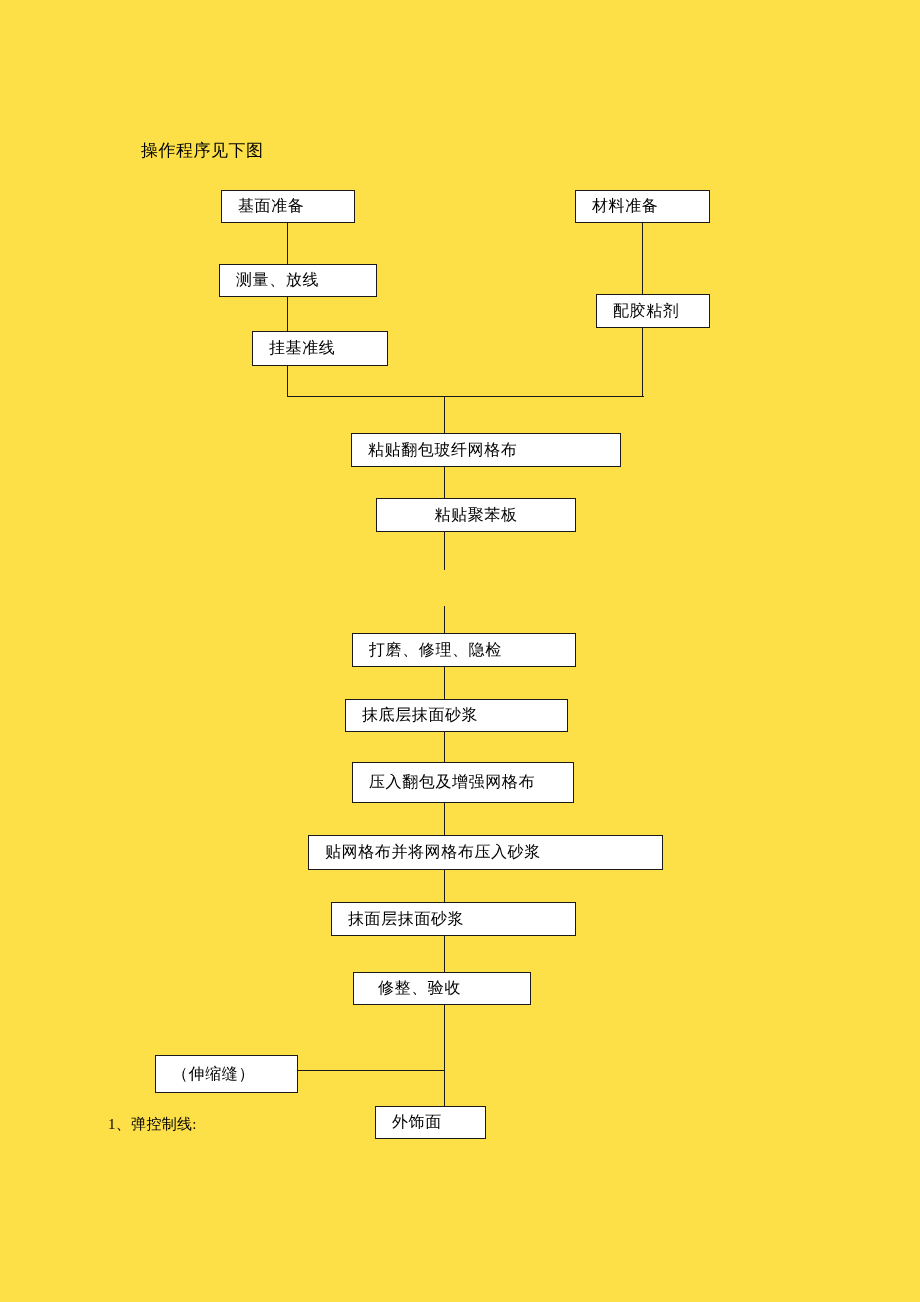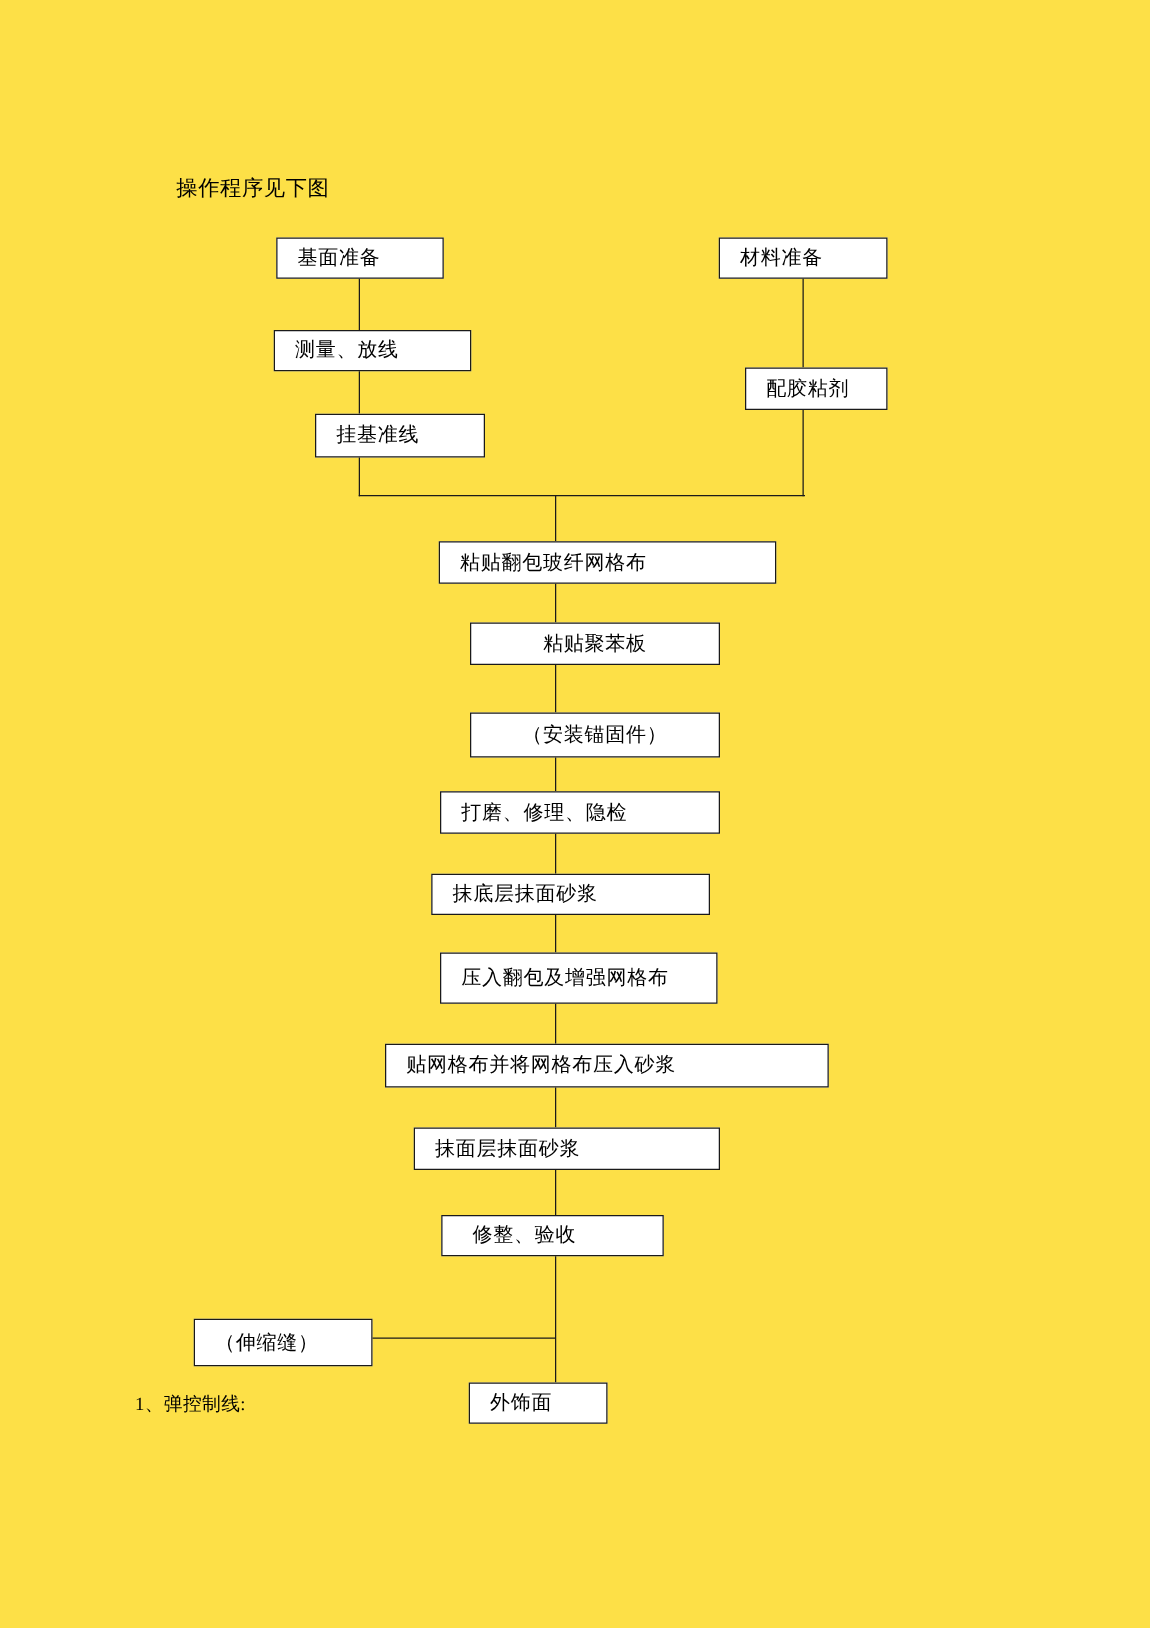--- a/index.html
+++ b/index.html
@@ -97,21 +97,20 @@
   <div class="conn-v" style="left:444px; top:396px; height:37px;"></div>
 
   <div class="node pad-md" style="left:351px; top:433px; width:270px; height:34px;">粘贴翻包玻纤网格布</div>
 
   <div class="conn-v" style="left:444px; top:467px; height:31px;"></div>
 
   <div class="node pad-c" style="left:376px; top:498px; width:200px; height:34px;">粘贴聚苯板</div>
 
   <div class="conn-v" style="left:444px; top:532px; height:38px;"></div>
 
-  <div class="node pad-c" style="left:376px; top:570px; width:200px; height:36px;">（安装锚固件）</div>
 
   <div class="conn-v" style="left:444px; top:606px; height:27px;"></div>
 
   <div class="node pad-md" style="left:352px; top:633px; width:224px; height:34px;">打磨、修理、隐检</div>
 
   <div class="conn-v" style="left:444px; top:667px; height:32px;"></div>
 
   <div class="node pad-md" style="left:345px; top:699px; width:223px; height:33px;">抹底层抹面砂浆</div>
 
   <div class="conn-v" style="left:444px; top:732px; height:30px;"></div>

